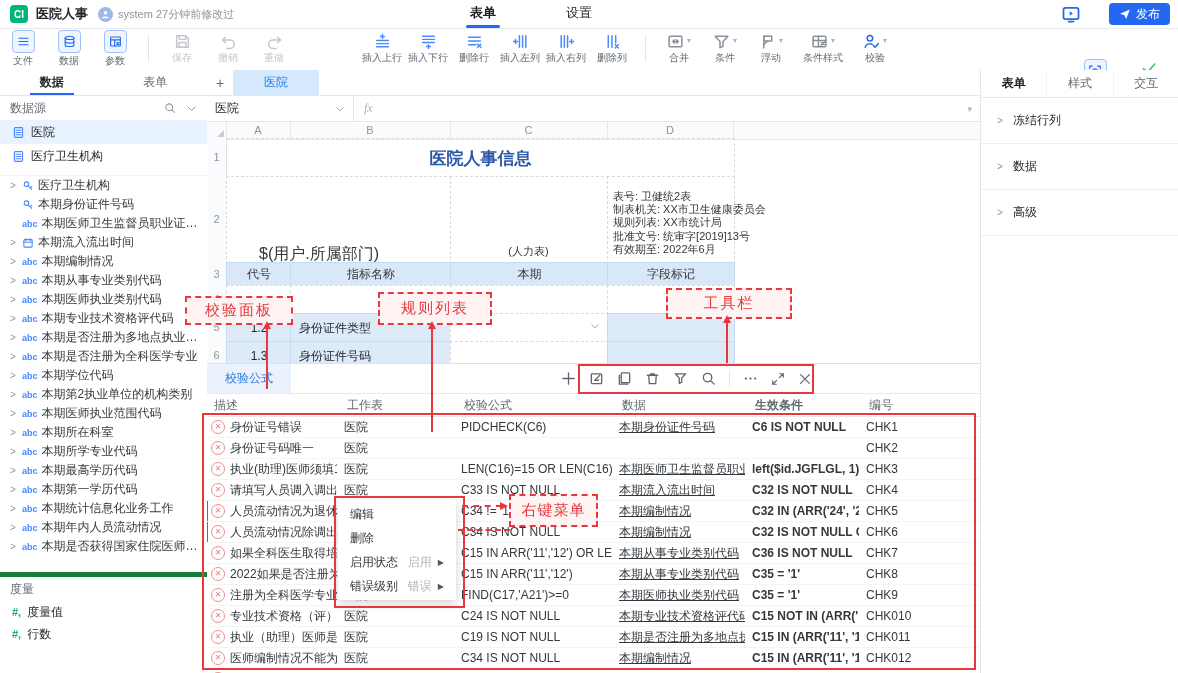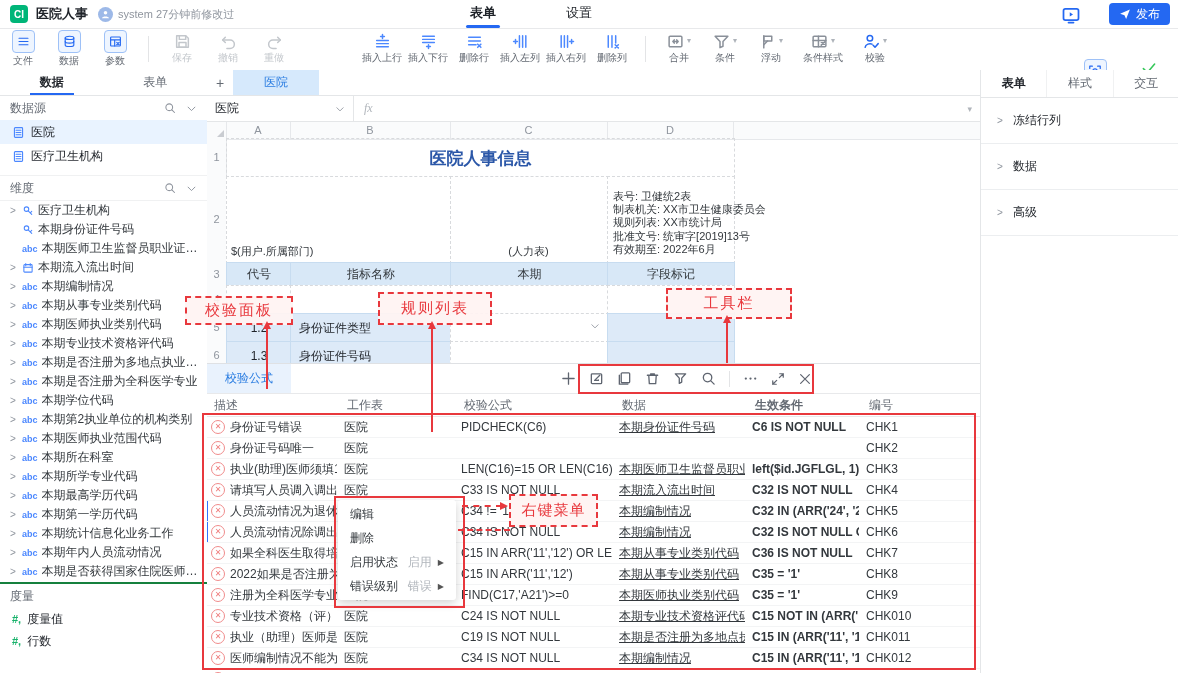--- a/index.html
+++ b/index.html
@@ -10,21 +10,21 @@
   
   #topbar{position:absolute;left:0;top:0;width:1178px;height:28px;border-bottom:1px solid #e8e9eb;display:flex;align-items:center;}
   #logo{width:18px;height:18px;border-radius:4px;background:#00b578;color:#fff;font-size:10px;font-weight:bold;display:flex;align-items:center;justify-content:center;margin:0 8px 0 10px;}
   #doc-title{font-size:13px;font-weight:bold;margin-right:10px;}
   #avatar{width:15px;height:15px;border-radius:50%;background:#9db9e8;display:flex;align-items:center;justify-content:center;margin-right:5px;}
   #modified{color:#8f959e;font-size:11px;}
   #main-tabs{position:absolute;left:470px;top:0;height:28px;display:flex;gap:70px;align-items:center;}
   .main-tab{font-size:13px;height:28px;line-height:26px;position:relative;cursor:pointer;}
   .main-tab.active{font-weight:bold;}
   .main-tab.active:after{content:"";position:absolute;left:-4px;right:-4px;bottom:0;height:3px;background:#2468f2;border-radius:2px;}
-  #topbar-right{position:absolute;right:8px;top:3px;display:flex;align-items:flex-end;gap:28px;}
+  #topbar-right{position:absolute;right:8px;top:3px;display:flex;align-items:center;gap:28px;}
   #present-btn{color:#2468f2;}
   #publish-btn{height:22px;padding:0 10px;background:#2468f2;color:#fff;border:none;border-radius:4px;font-size:12px;display:flex;align-items:center;gap:5px;cursor:pointer;}
 
   
   #toolbar{position:absolute;left:0;top:28px;width:1178px;height:42px;border-bottom:1px solid #e8e9eb;display:flex;align-items:center;}
   .tbtn{width:46px;display:flex;flex-direction:column;align-items:center;gap:1px;cursor:pointer;}
   .tbtn .lab{font-size:10px;color:#646a73;white-space:nowrap;}
   .tbtn.disabled{color:#c3c7cc}.tbtn.disabled .lab{color:#c3c7cc}
   .tbtn .boxed{width:21px;height:21px;border:1px solid #9ec1f7;background:#eef5ff;border-radius:4px;display:flex;align-items:center;justify-content:center;color:#2468f2;}
   .tbtn .blue{color:#4c88ff}.tbtn .grey{color:#8a9099}
@@ -69,21 +69,21 @@
   #corner{position:absolute;left:0;top:0;width:19px;height:17px;border-right:1px solid #e6e8eb;}
   #corner:after{content:"";position:absolute;right:2px;bottom:2px;border-left:7px solid transparent;border-bottom:7px solid #c9ccd1;}
   #grid{position:absolute;left:0;top:68px;width:773px;height:535px;}
   .rowno{position:absolute;left:0;width:19px;background:#fafbfc;border-right:1px solid #e6e8eb;border-bottom:1px solid #e6e8eb;color:#8f959e;font-size:11px;display:flex;align-items:center;justify-content:center;}
   .cell{position:absolute;border:1px dashed #d8dadd;background:#fff;display:flex;align-items:center;text-align:right;}
   .cell.blue{background:#ddeaf8;border:1px solid #c7dcf0;}
   .cell.hdr{background:#d8e8f7;border:1px solid #c7dcf0;justify-content:center;color:#33383d;}
   .cell.center{justify-content:center;}
   #sheet-title{position:absolute;display:flex;align-items:center;justify-content:center;font-size:17px;font-weight:bold;color:#2b57a8;border:1px dashed #d8dadd;}
   #meta-block{position:absolute;font-size:11px;line-height:13.2px;color:#33383d;}
-  #user-dept{position:absolute;font-size:11px;color:#33383d;}
+  #user-dept{position:absolute;font-size:16px;color:#33383d;margin-left:28px;}
   #hr-label{position:absolute;font-size:11px;color:#33383d;text-align:center;}
   .dd-caret{position:absolute;color:#8f959e;font-size:10px;}
 
   
   #rightbar{position:absolute;left:980px;top:70px;width:198px;height:603px;border-left:1px solid #e4e6e8;background:#fff;}
   #right-tabs{height:27px;display:flex;border-bottom:1px solid #e4e6e8;}
   .rtab{flex:1;text-align:center;line-height:26px;color:#646a73;cursor:pointer;border-right:1px solid #f0f1f2;}
   .rtab.active{color:#1f2329;font-weight:bold;background:#fff;}
   .rsec{height:45px;display:flex;align-items:center;gap:8px;padding:0 14px;border-bottom:1px solid #eceef0;cursor:pointer;}
   .rsec .chev{font-size:10px;}
@@ -390,35 +390,20 @@
     <div class="src-row">
       <span>
           <svg width="13" height="13" viewBox="0 0 16 16" class="ic">
             <rect x="3" y="2" width="10" height="12" rx="1"></rect>
             <path d="M5 5.2h6M5 8h6M5 10.8h6"></path>
           </svg>
         </span>
       <span class="slabel">医疗卫生机构</span>
     </div>
     <div style="height:7px"></div>
-    <div class="sec-head" style="border-top:1px solid #f0f1f2">
-      <span>维度</span>
-        <span class="sp"></span>
-      <span class="mini">
-          <svg width="12" height="12" viewBox="0 0 16 16" class="ic">
-            <circle cx="7" cy="7" r="4.5"></circle>
-            <path d="M10.5 10.5L14 14"></path>
-          </svg>
-        </span>
-      <span class="mini">
-          <svg width="11" height="11" viewBox="0 0 16 16" class="ic">
-            <path d="M3 6l5 5 5-5"></path>
-          </svg>
-        </span>
-    </div>
     <div id="dims">
 
         <div class="dim">
           <span class="chev">&gt;</span>
           <span class="di">
             <svg width="12" height="12" viewBox="0 0 16 16" class="ic">
               <circle cx="6" cy="5.5" r="3"></circle>
               <path d="M8.2 7.7L13 12.5M11 10.5l2-2"></path>
             </svg>
           </span>
@@ -579,21 +564,21 @@
         </div>
 
         <div class="dim">
           <span class="chev">&gt;</span>
 
           <span class="di di-abc">abc</span>
 
           <span class="dlabel">本期是否获得国家住院医师规范...</span>
         </div>
       </div>
-    <div class="sec-head" style="border-top:2px solid #15803d;margin-top:1px">
+    <div class="sec-head" style="border-top:5px solid #15803d;margin-top:16px">
       <span>度量</span>
     </div>
     <div id="measures">
 
         <div class="meas-row">
           <span class="mi">#,</span>
           <span>度量值</span>
         </div>
 
         <div class="meas-row">

